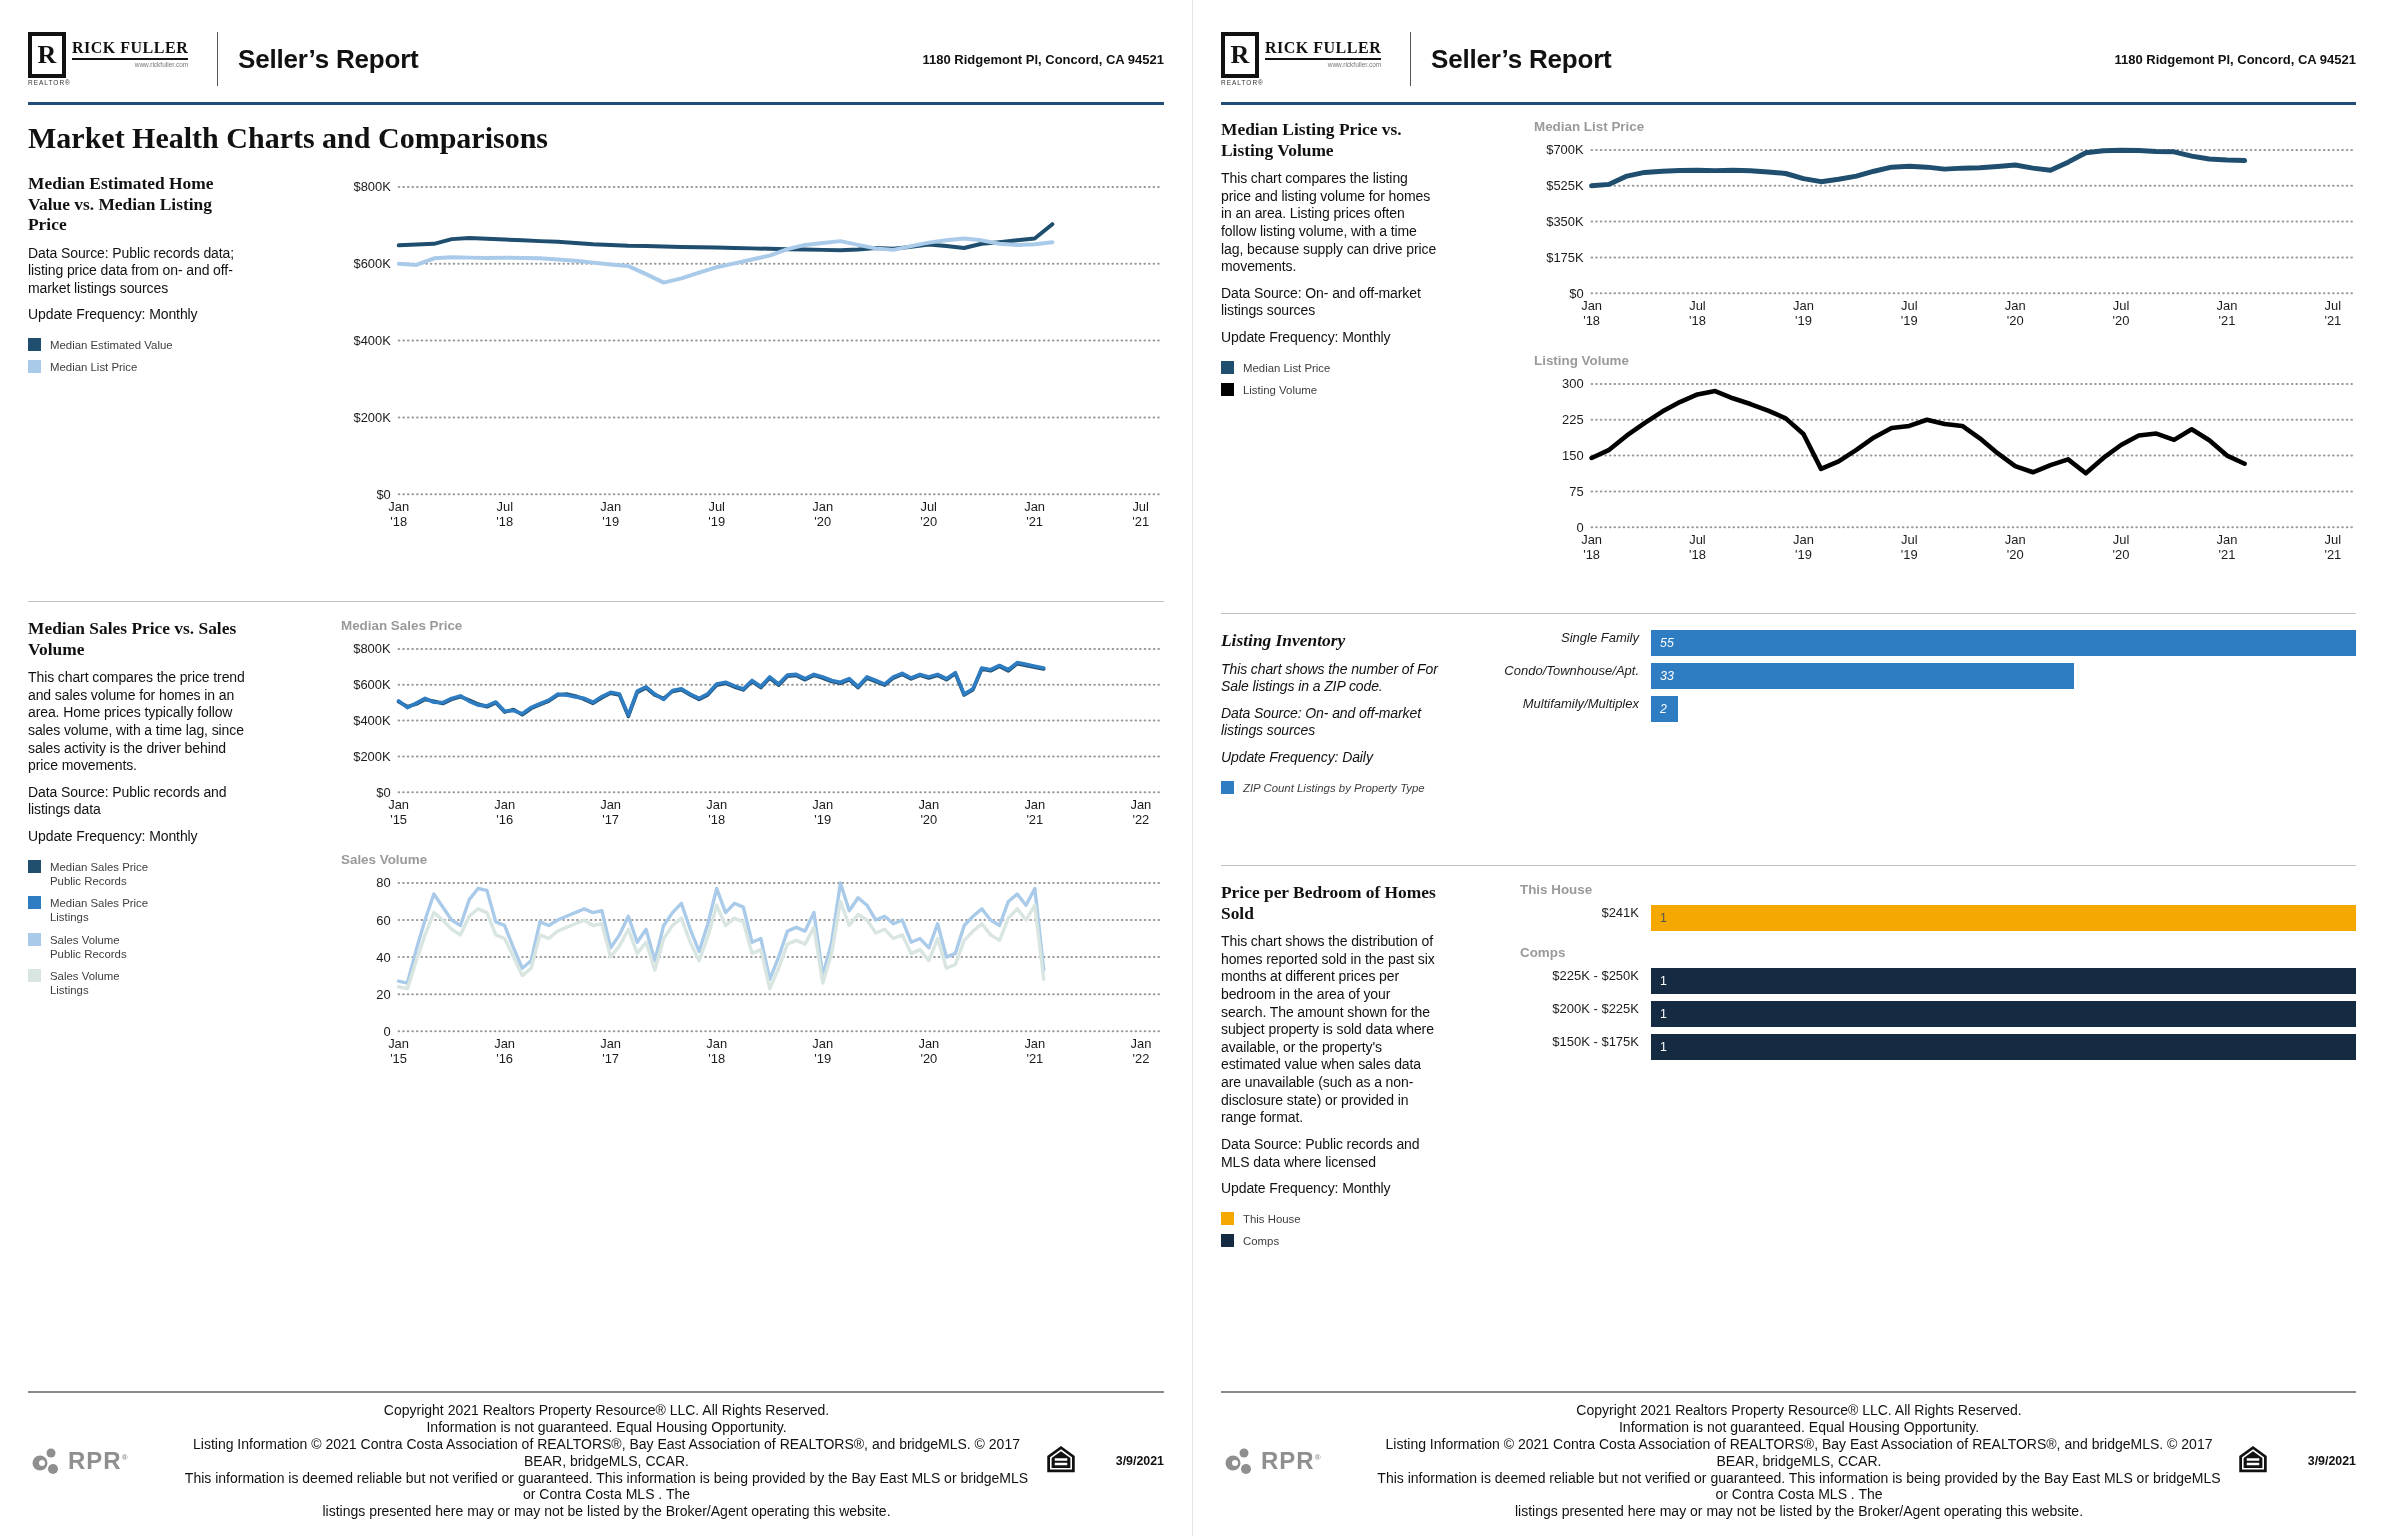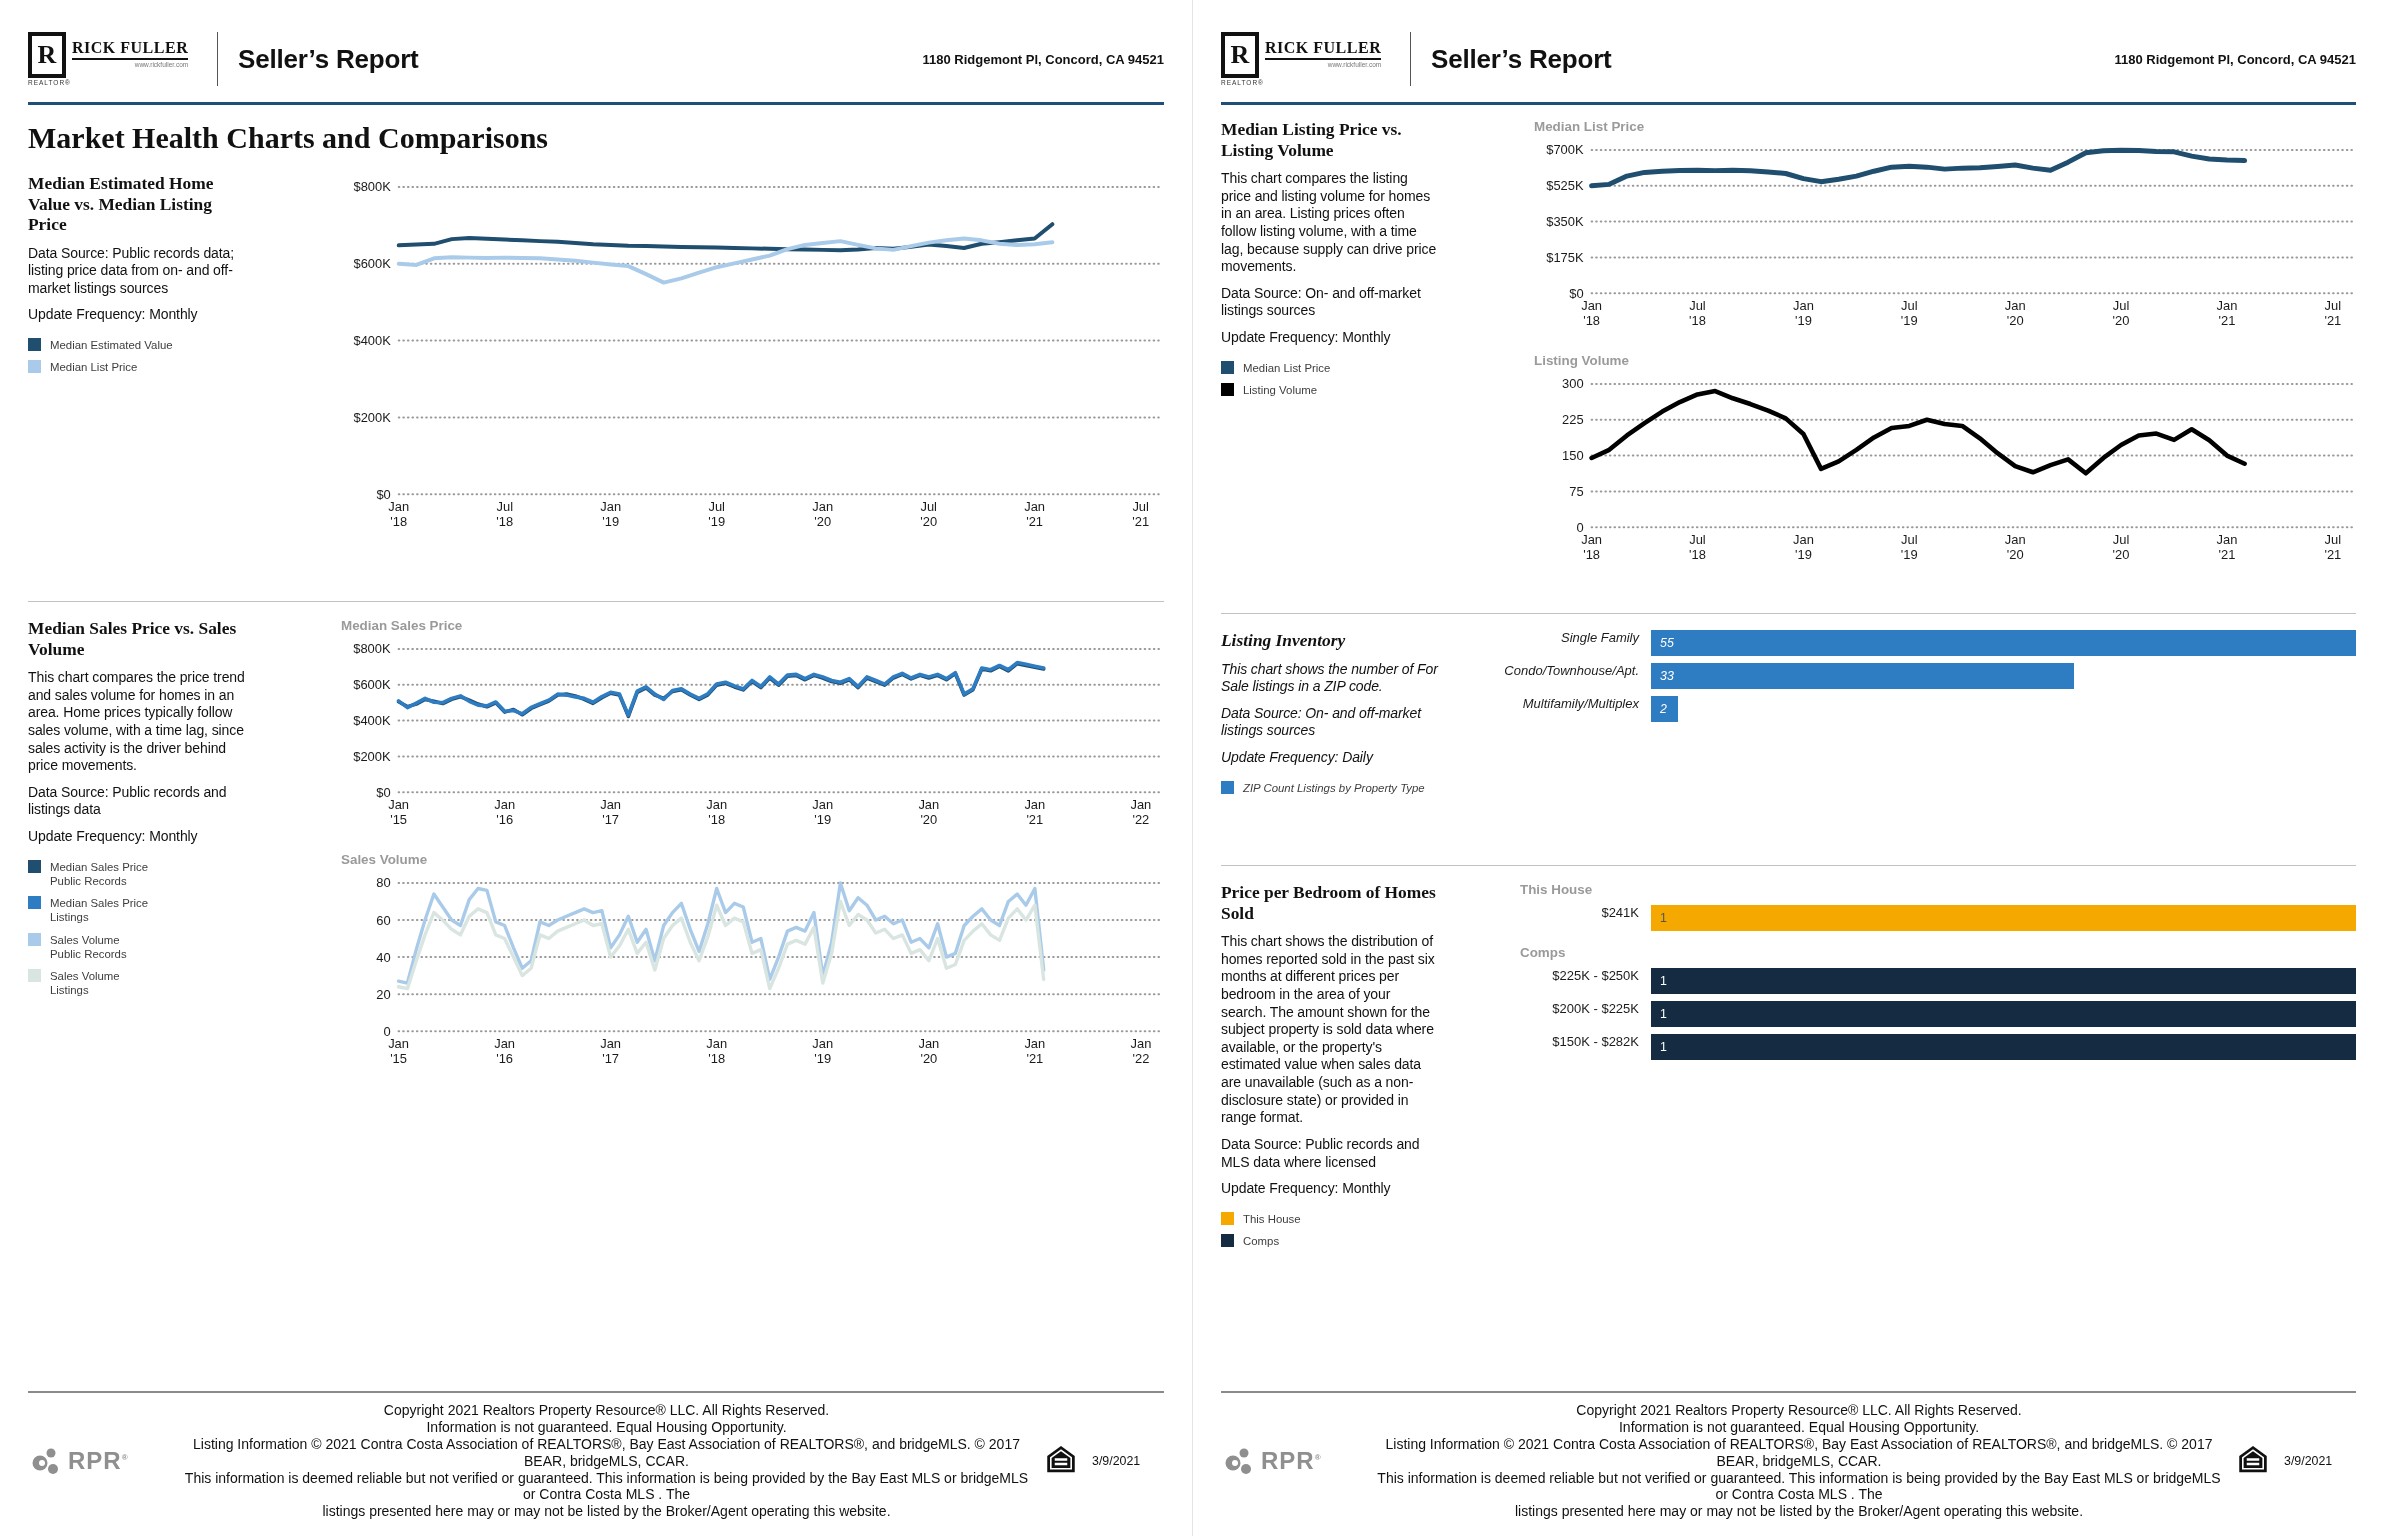--- a/index.html
+++ b/index.html
@@ -45,21 +45,21 @@
   .grp-label{color:#9a9a9a;font-weight:bold;font-size:13.4px;margin:14px 0 8px 58px;}
   .grp-label.first{margin-top:0;}
   
   .footer{position:absolute;left:28px;right:28px;bottom:16px;border-top:2px solid #8a8a8a;padding-top:9px;
           display:flex;align-items:center;}
   .rpr{display:flex;align-items:center;width:149px;flex-shrink:0;}
   .rpr-text{color:#8f8f8f;font-weight:bold;font-size:24px;letter-spacing:1px;margin-left:4px;text-align:right;}
   .rpr-reg{font-size:8px;vertical-align:super;}
   .copy{flex:1;text-align:center;font-size:14px;line-height:1.2;color:#111;}
   .eh{margin:0 16px 0 10px;flex-shrink:0;}
-  .date{width:72px;text-align:left;font-size:12.4px;flex-shrink:0;}
+  .date{width:72px;text-align:right;font-size:12.4px;flex-shrink:0;font-weight:bold;}
 </style>
 </head>
 <body>
 
 <div class="wrap">
 
   <div class="sheet">
     <div class="hdr">
       <div class="brand">
         <div class="brand-row">
@@ -428,21 +428,21 @@
                 <div class="bbar" style="width:100%;background:#152b41;color:#ffffff">1</div>
               </div>
             </div>
             <div class="brow">
               <div class="blabel">$200K - $225K</div>
               <div class="btrack">
                 <div class="bbar" style="width:100%;background:#152b41;color:#ffffff">1</div>
               </div>
             </div>
             <div class="brow">
-              <div class="blabel">$150K - $282K</div>
+              <div class="blabel">$150K - $175K</div>
               <div class="btrack">
                 <div class="bbar" style="width:100%;background:#152b41;color:#ffffff">1</div>
               </div>
             </div>
           </div>
       </div>
     </div>
 
     <div class="footer">
       <div class="rpr">

